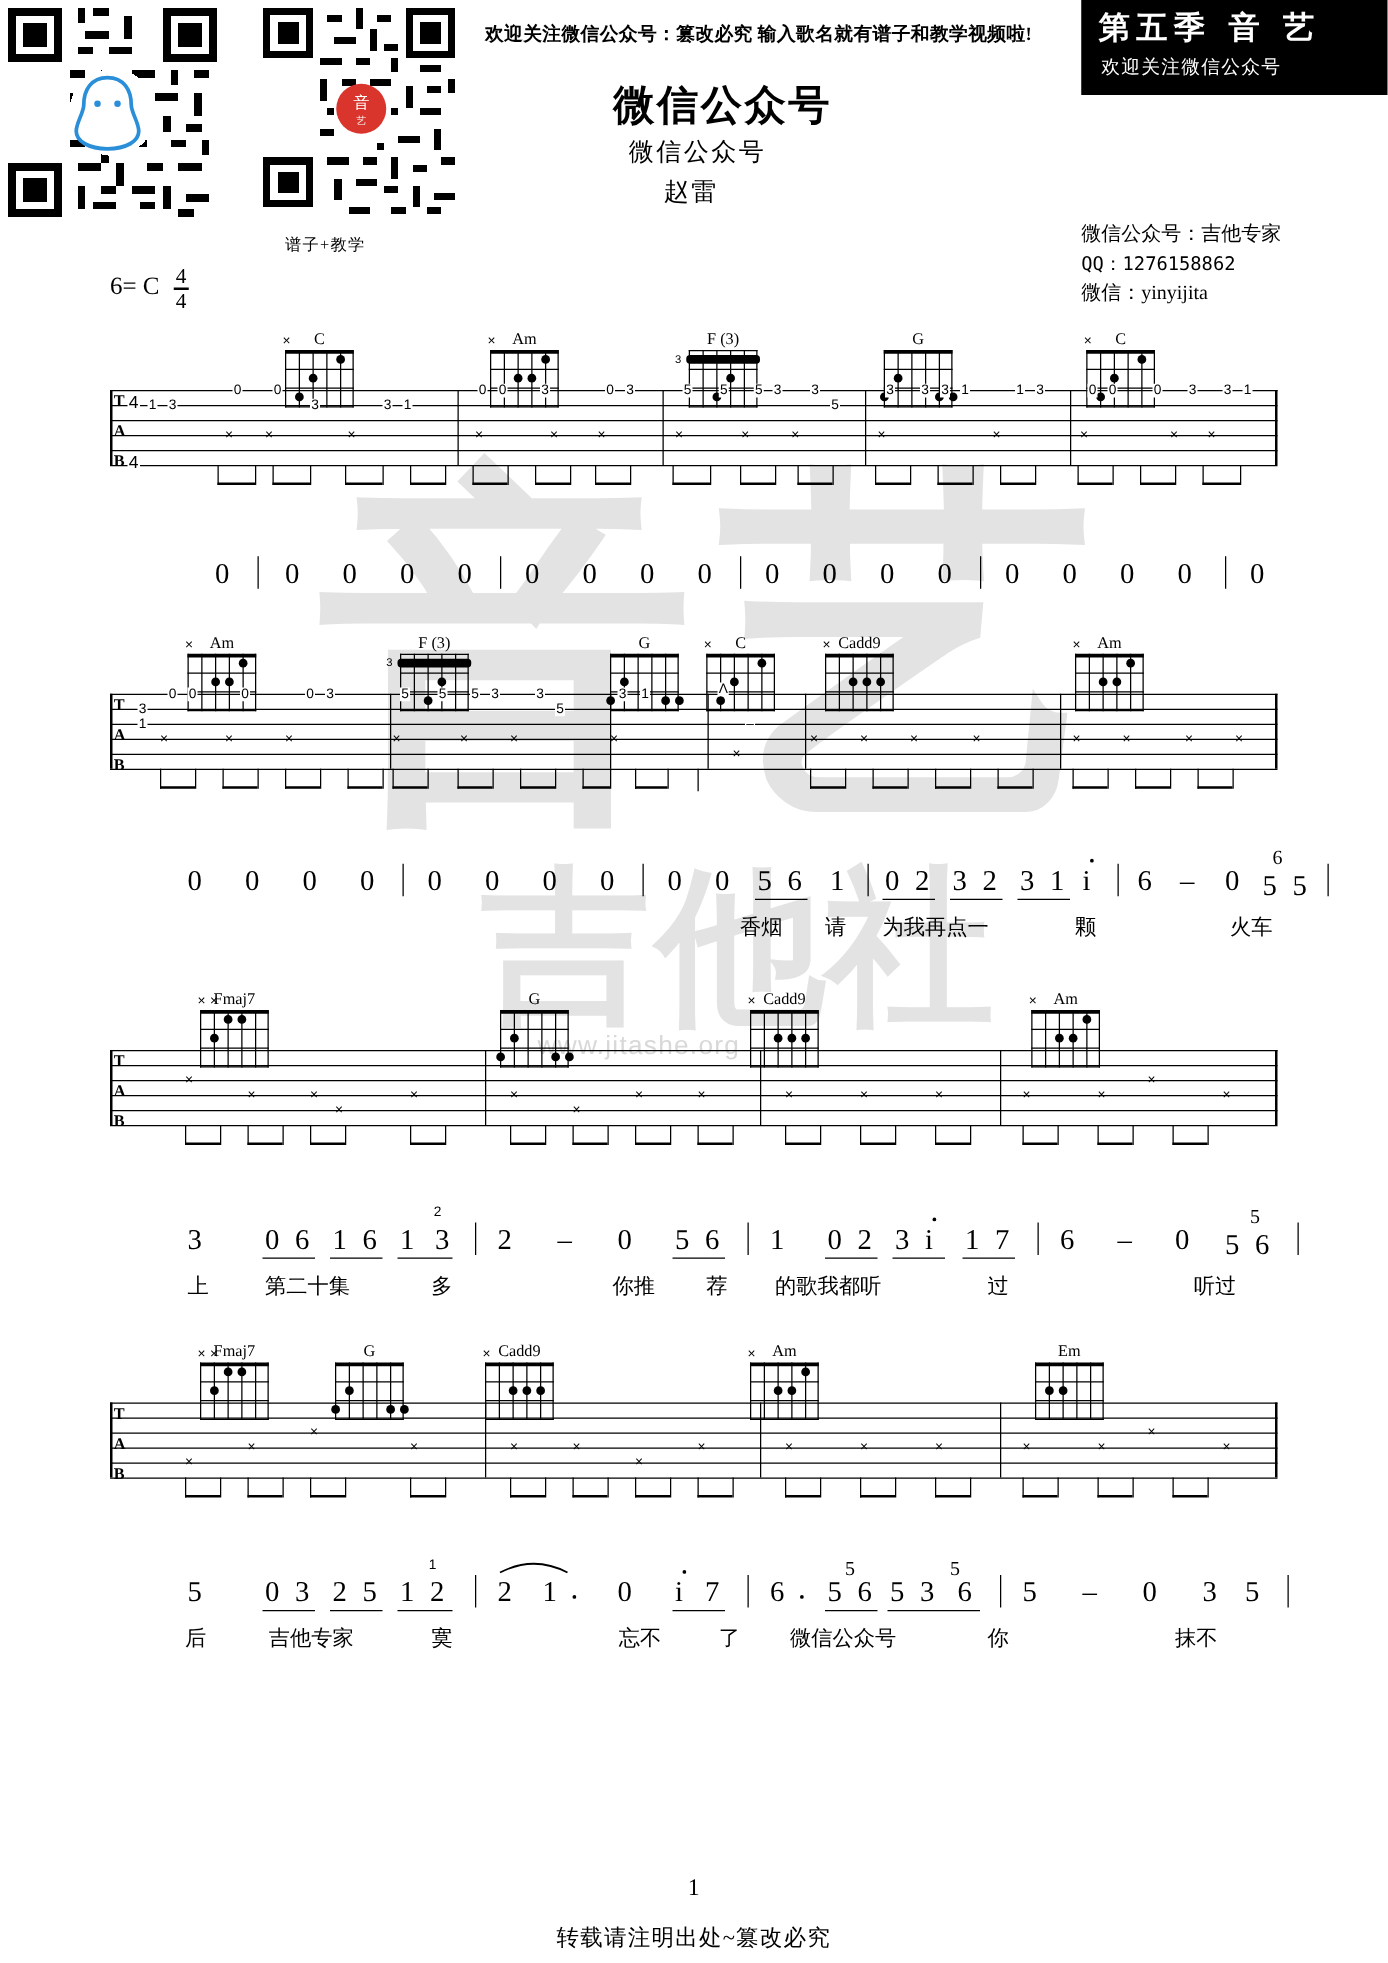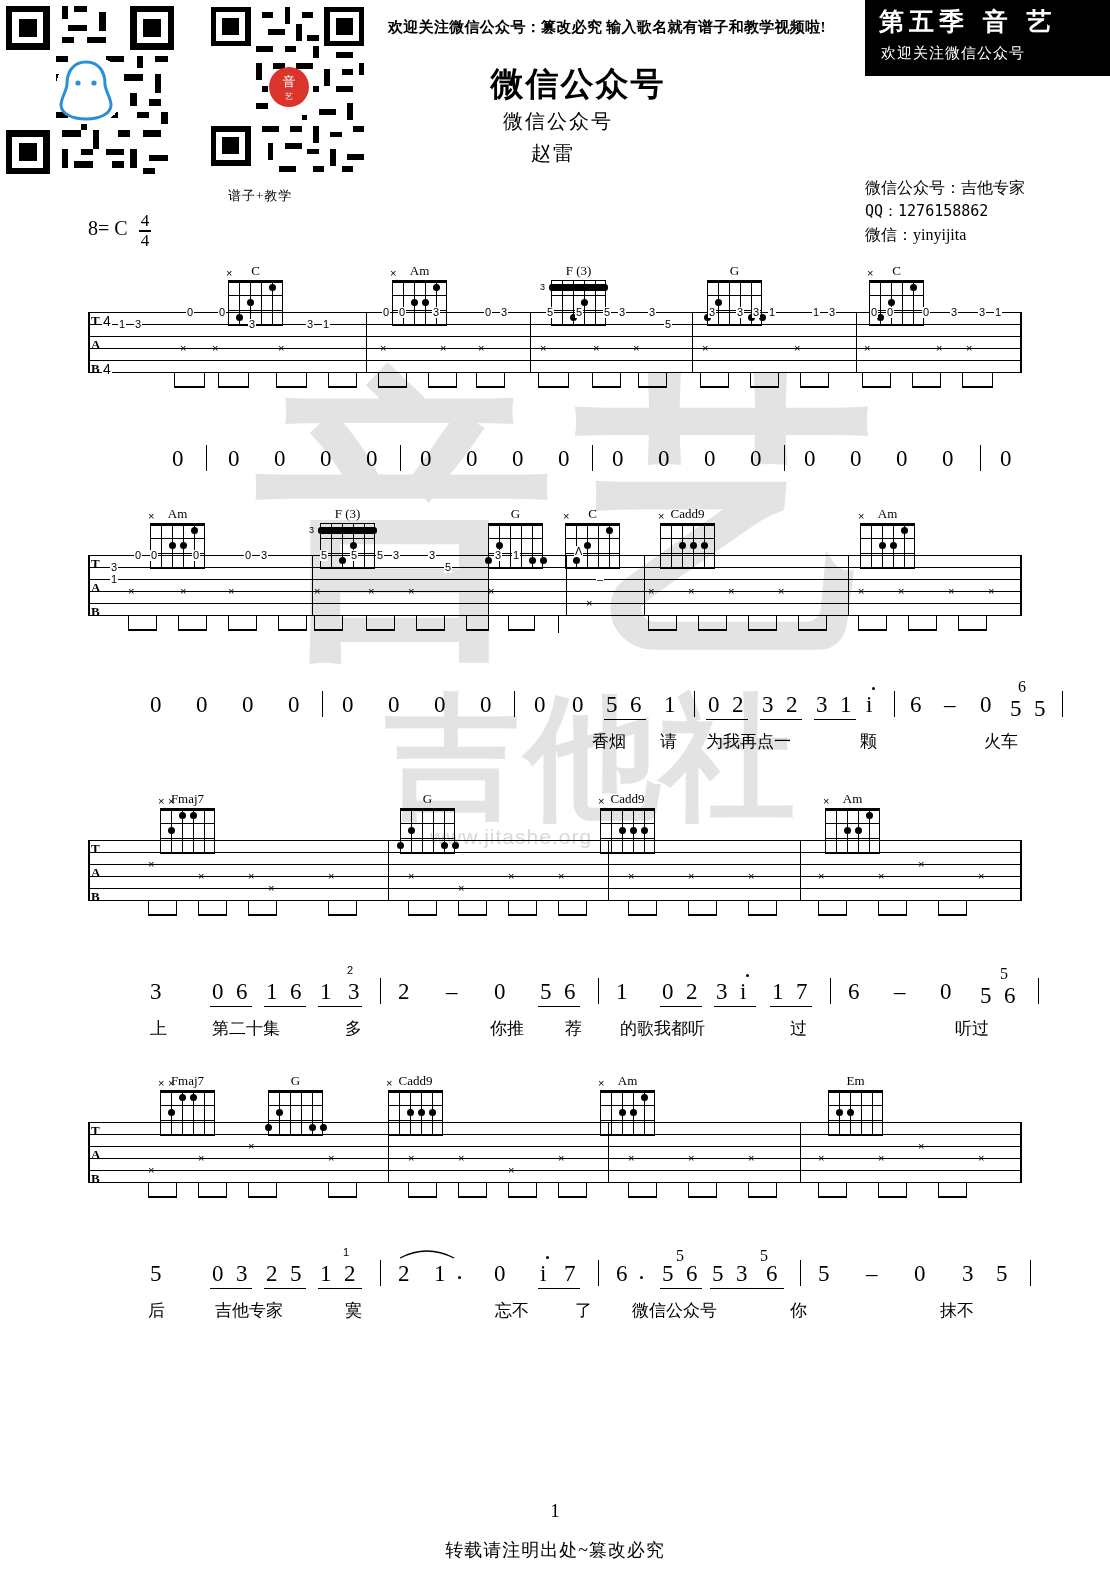--- a/index.html
+++ b/index.html
@@ -330,21 +330,21 @@
   <div class="banner-l2">欢迎关注微信公众号</div>
 </div>
 
 <div class="contact">
   <div>微信公众号：吉他专家</div>
   <div class="mono">QQ：1276158862</div>
   <div>微信：yinyijita</div>
 </div>
 
 <div class="keysig">
-  <span>8= C</span>
+  <span>6= C</span>
   <span class="ts">
     <span class="num">4</span>
     <span class="den">4</span>
   </span>
 </div>
 
 <div class="system" style="top:262px;">
 
   <div class="chordbox" style="left:228px; top:18px; width:55px; height:46px;">
     <div class="cname">C</div>

